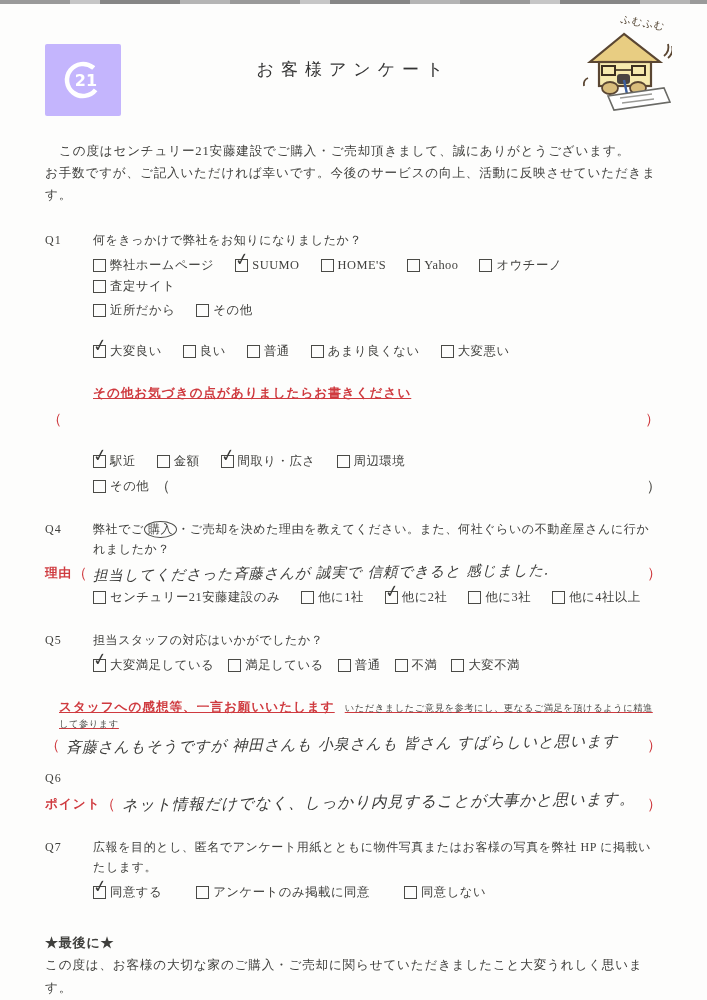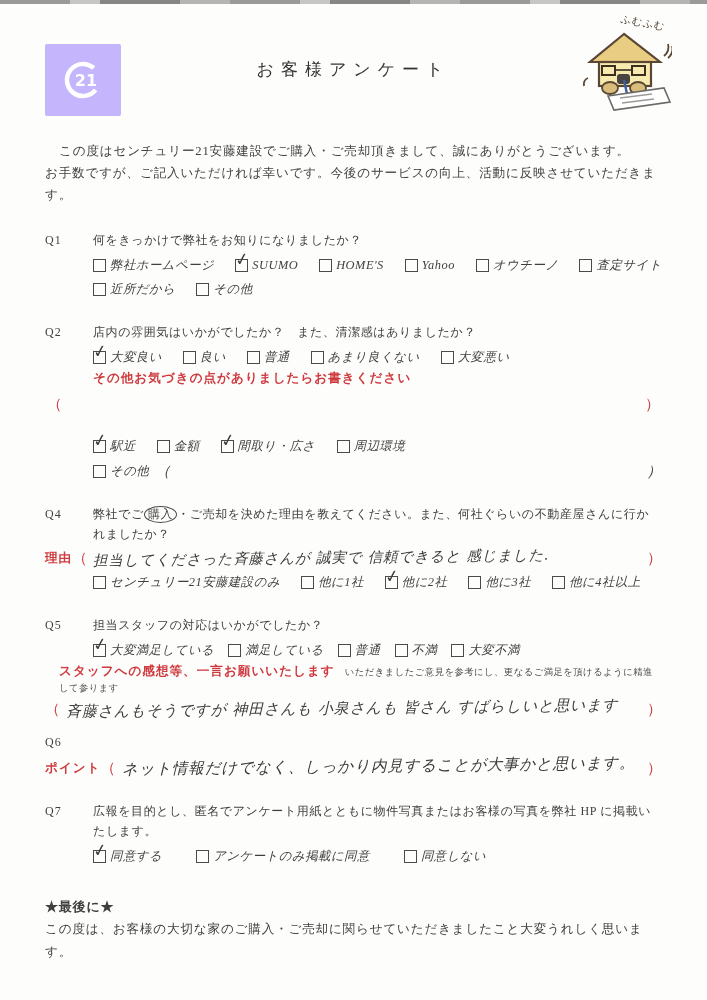--- a/index.html
+++ b/index.html
@@ -16,28 +16,28 @@
   .mascot-top{position:absolute;right:-14px;top:-16px;width:100px;text-align:center;}
   .speech{font-size:10px;color:#4a3b28;transform:rotate(10deg);margin-left:34px;letter-spacing:1px;font-family:"DejaVu Sans",sans-serif;}
   
   .intro{margin:20px 0 0;font-size:12.6px;line-height:22px;letter-spacing:0.8px;}
   .intro .ind{padding-left:14px;}
   
   .q{margin-top:24px;}
   .q-line{display:flex;align-items:baseline;font-size:12px;letter-spacing:0.6px;line-height:20px;}
   .qnum{flex:none;width:34px;margin-right:14px;letter-spacing:1px;}
   .q-text{white-space:normal;}
-  .opts{display:flex;flex-wrap:wrap;align-items:center;padding-left:48px;column-gap:21px;row-gap:4px;margin-top:7px;font-size:12.4px;letter-spacing:0.5px;font-style:italic;}
+  .opts{display:flex;flex-wrap:wrap;align-items:center;padding-left:48px;column-gap:21px;row-gap:4px;margin-top:7px;font-size:12.4px;letter-spacing:0.5px;}
   .opt{display:inline-flex;align-items:center;}
   .cb{position:relative;width:11px;height:11px;border:1.3px solid #4a4a46;display:inline-block;margin-right:4px;flex:none;background:#fdfdfc;}
   .tick{position:absolute;top:-9px;left:-1px;font-size:17px;font-weight:bold;color:#3a3a38;transform:rotate(-10deg);
         font-family:"DejaVu Sans",sans-serif;line-height:1;}
   .optwrap{display:contents;}
   .red{color:#cf3a3f;}
-  .red-note{color:#cf3a3f;font-weight:bold;font-size:12.6px;letter-spacing:1px;padding-left:48px;margin-top:4px;}
+  .red-note{color:#cf3a3f;font-weight:bold;font-size:12.6px;letter-spacing:1px;padding-left:48px;margin-top:25px;text-decoration:underline;}
   .note-small{color:#4a4a46;font-weight:normal;font-size:9.3px;letter-spacing:0.5px;margin-left:10px;}
   .paren-line{display:flex;justify-content:space-between;margin-top:8px;font-size:15px;padding:0 2px;}
   .answer-line{display:flex;align-items:flex-end;margin-top:4px;font-size:12.6px;}
   .red-label{color:#cf3a3f;font-weight:bold;flex:none;letter-spacing:1px;}
   .paren{font-size:15px;flex:none;line-height:1.2;}
   .spacer{flex:1;}
   .hand{font-family:"DejaVu Sans",sans-serif;font-style:italic;font-size:14.5px;color:#3b3b39;
         letter-spacing:0.8px;transform:rotate(-0.7deg);padding:0 6px;white-space:nowrap;}
   .hand.flex{flex:1;}
   .circled{border:1.5px solid #4a4a46;border-radius:50%;padding:0 3px 1px;margin-top:36px;}
@@ -126,24 +126,20 @@
             <span>近所だから</span>
           </span>
           <span class="opt">
             <span class="cb"></span>
             <span>その他</span>
           </span>
         </div>
     </div>
 
     <div class="q">
-      <div class="q-line">
-        <span class="qnum">Q2</span>
-        <span class="q-text">店内の雰囲気はいかがでしたか？　また、清潔感はありましたか？</span>
-      </div>
       <div class="opts">
           <span class="opt">
             <span class="cb">
               <span class="tick">✓</span>
             </span>
             <span>大変良い</span>
           </span>
           <span class="opt">
             <span class="cb"></span>
             <span>良い</span>

